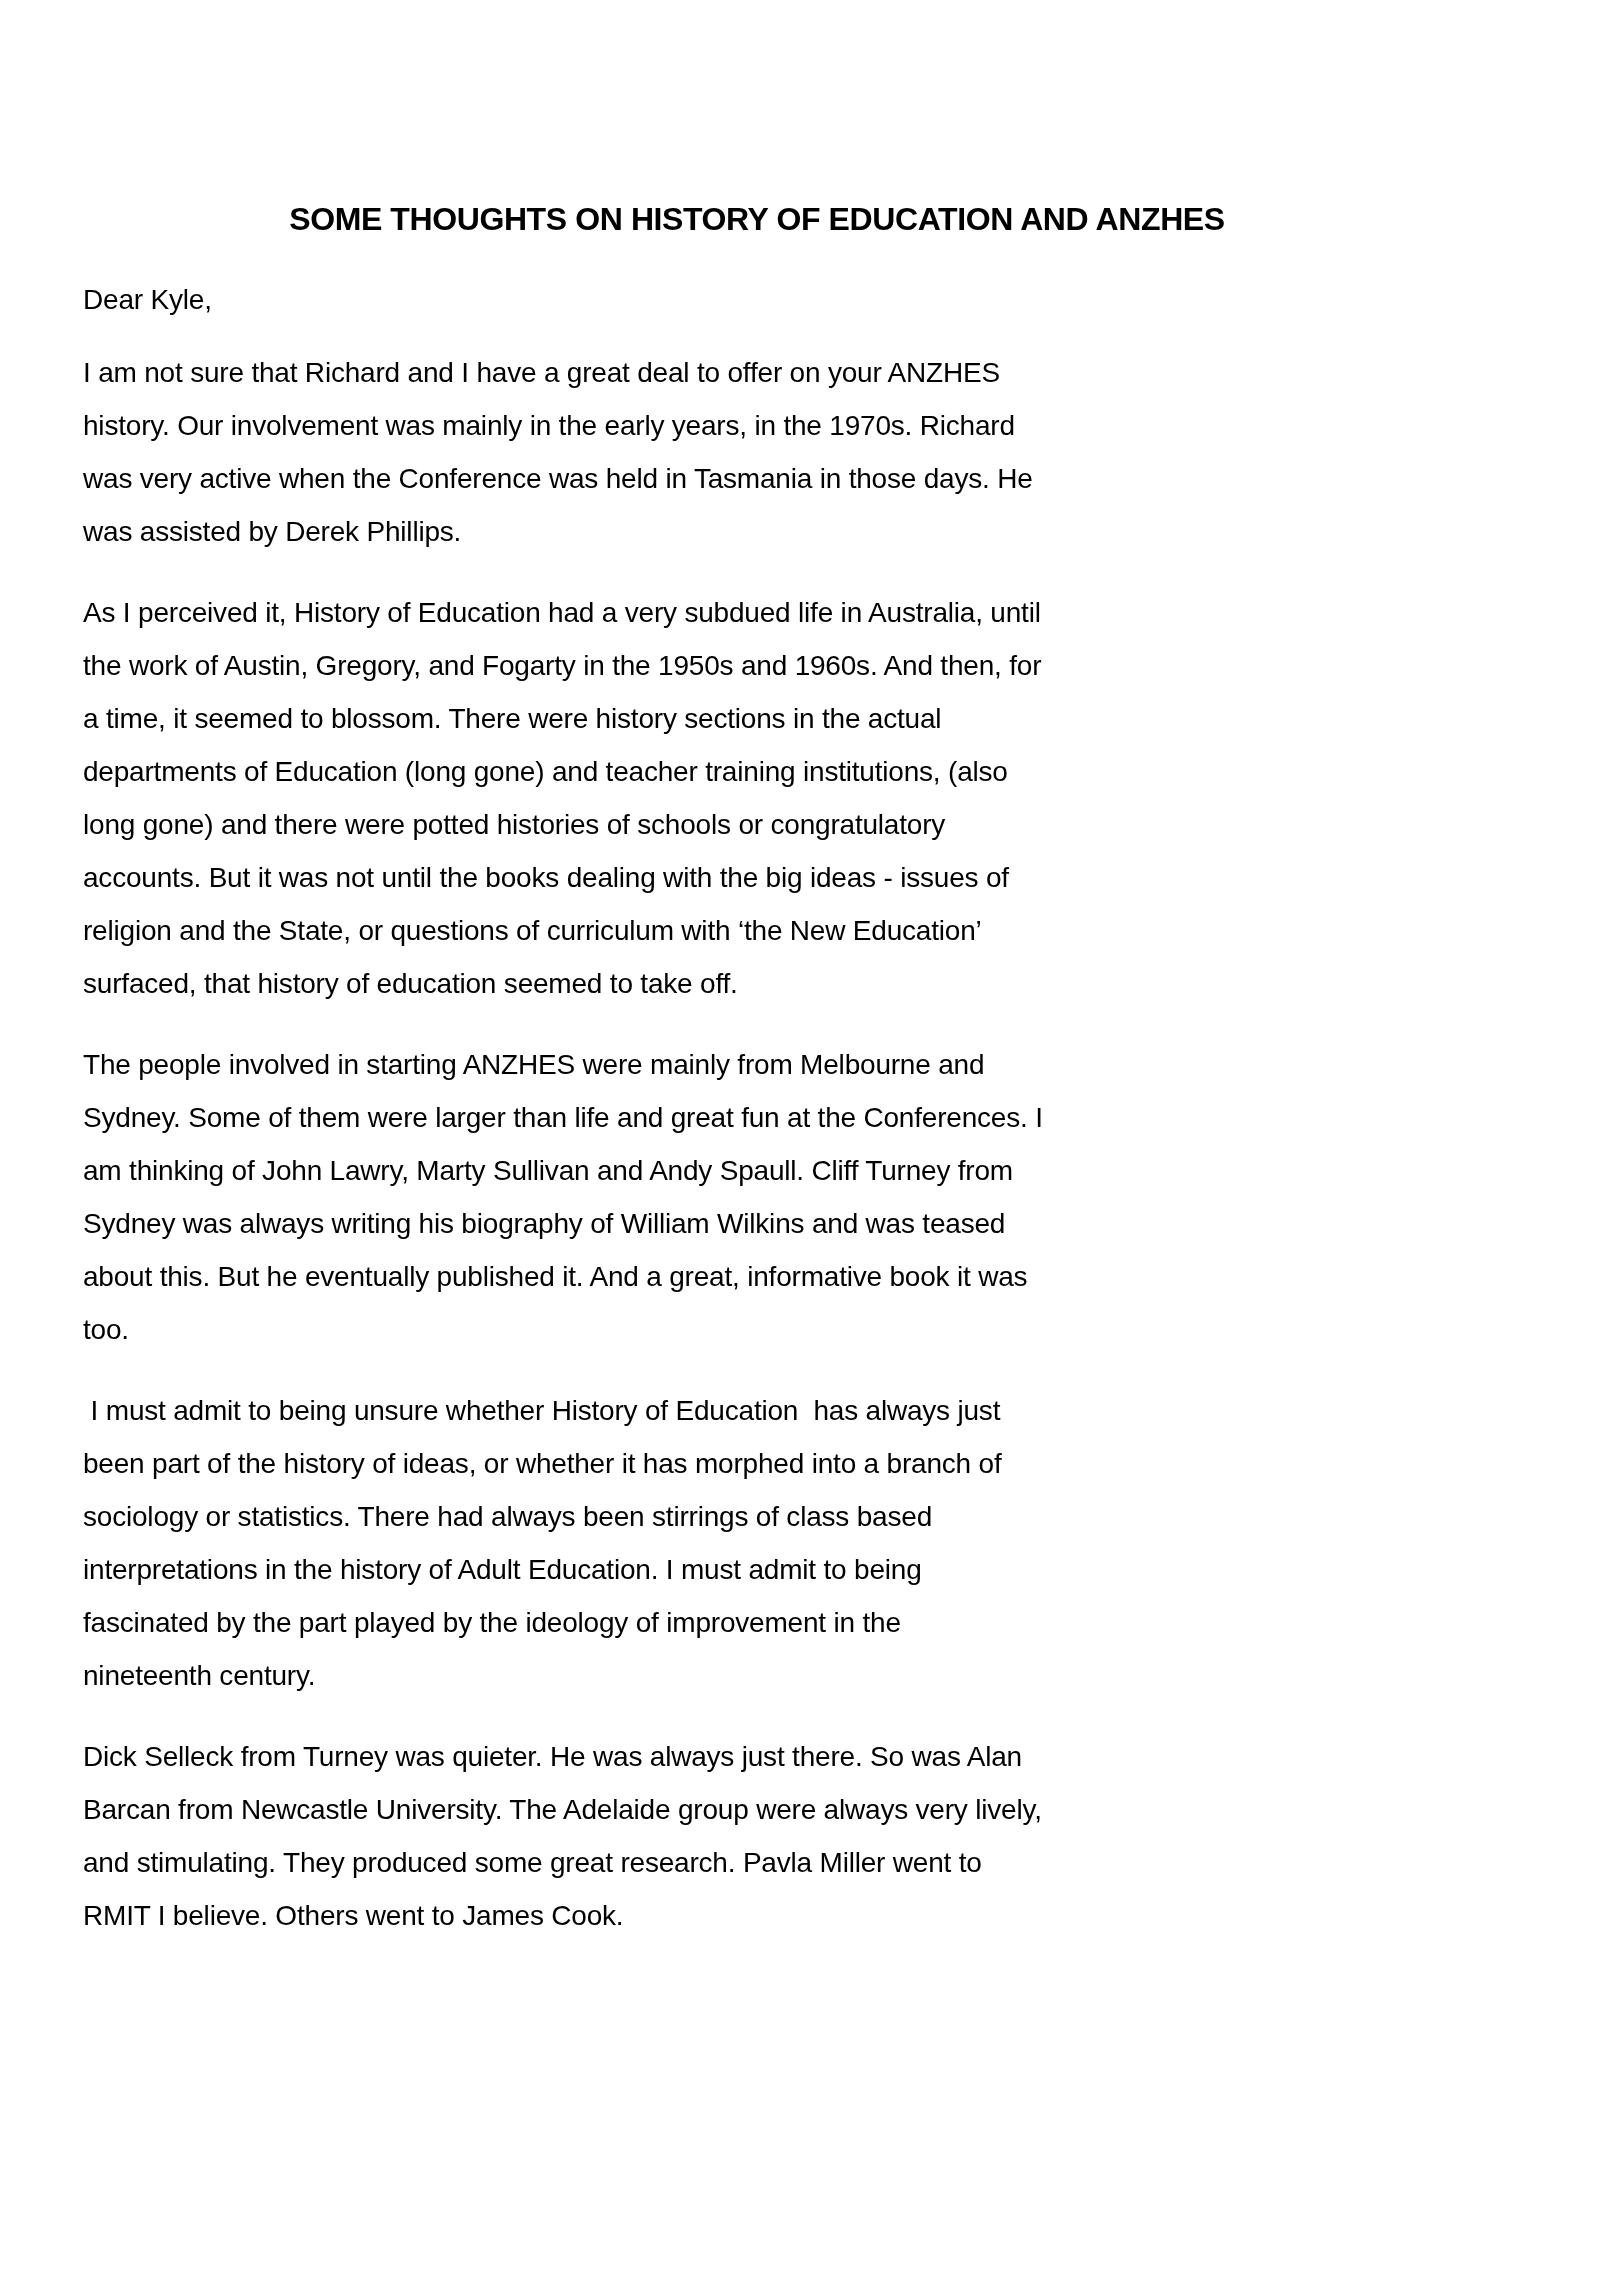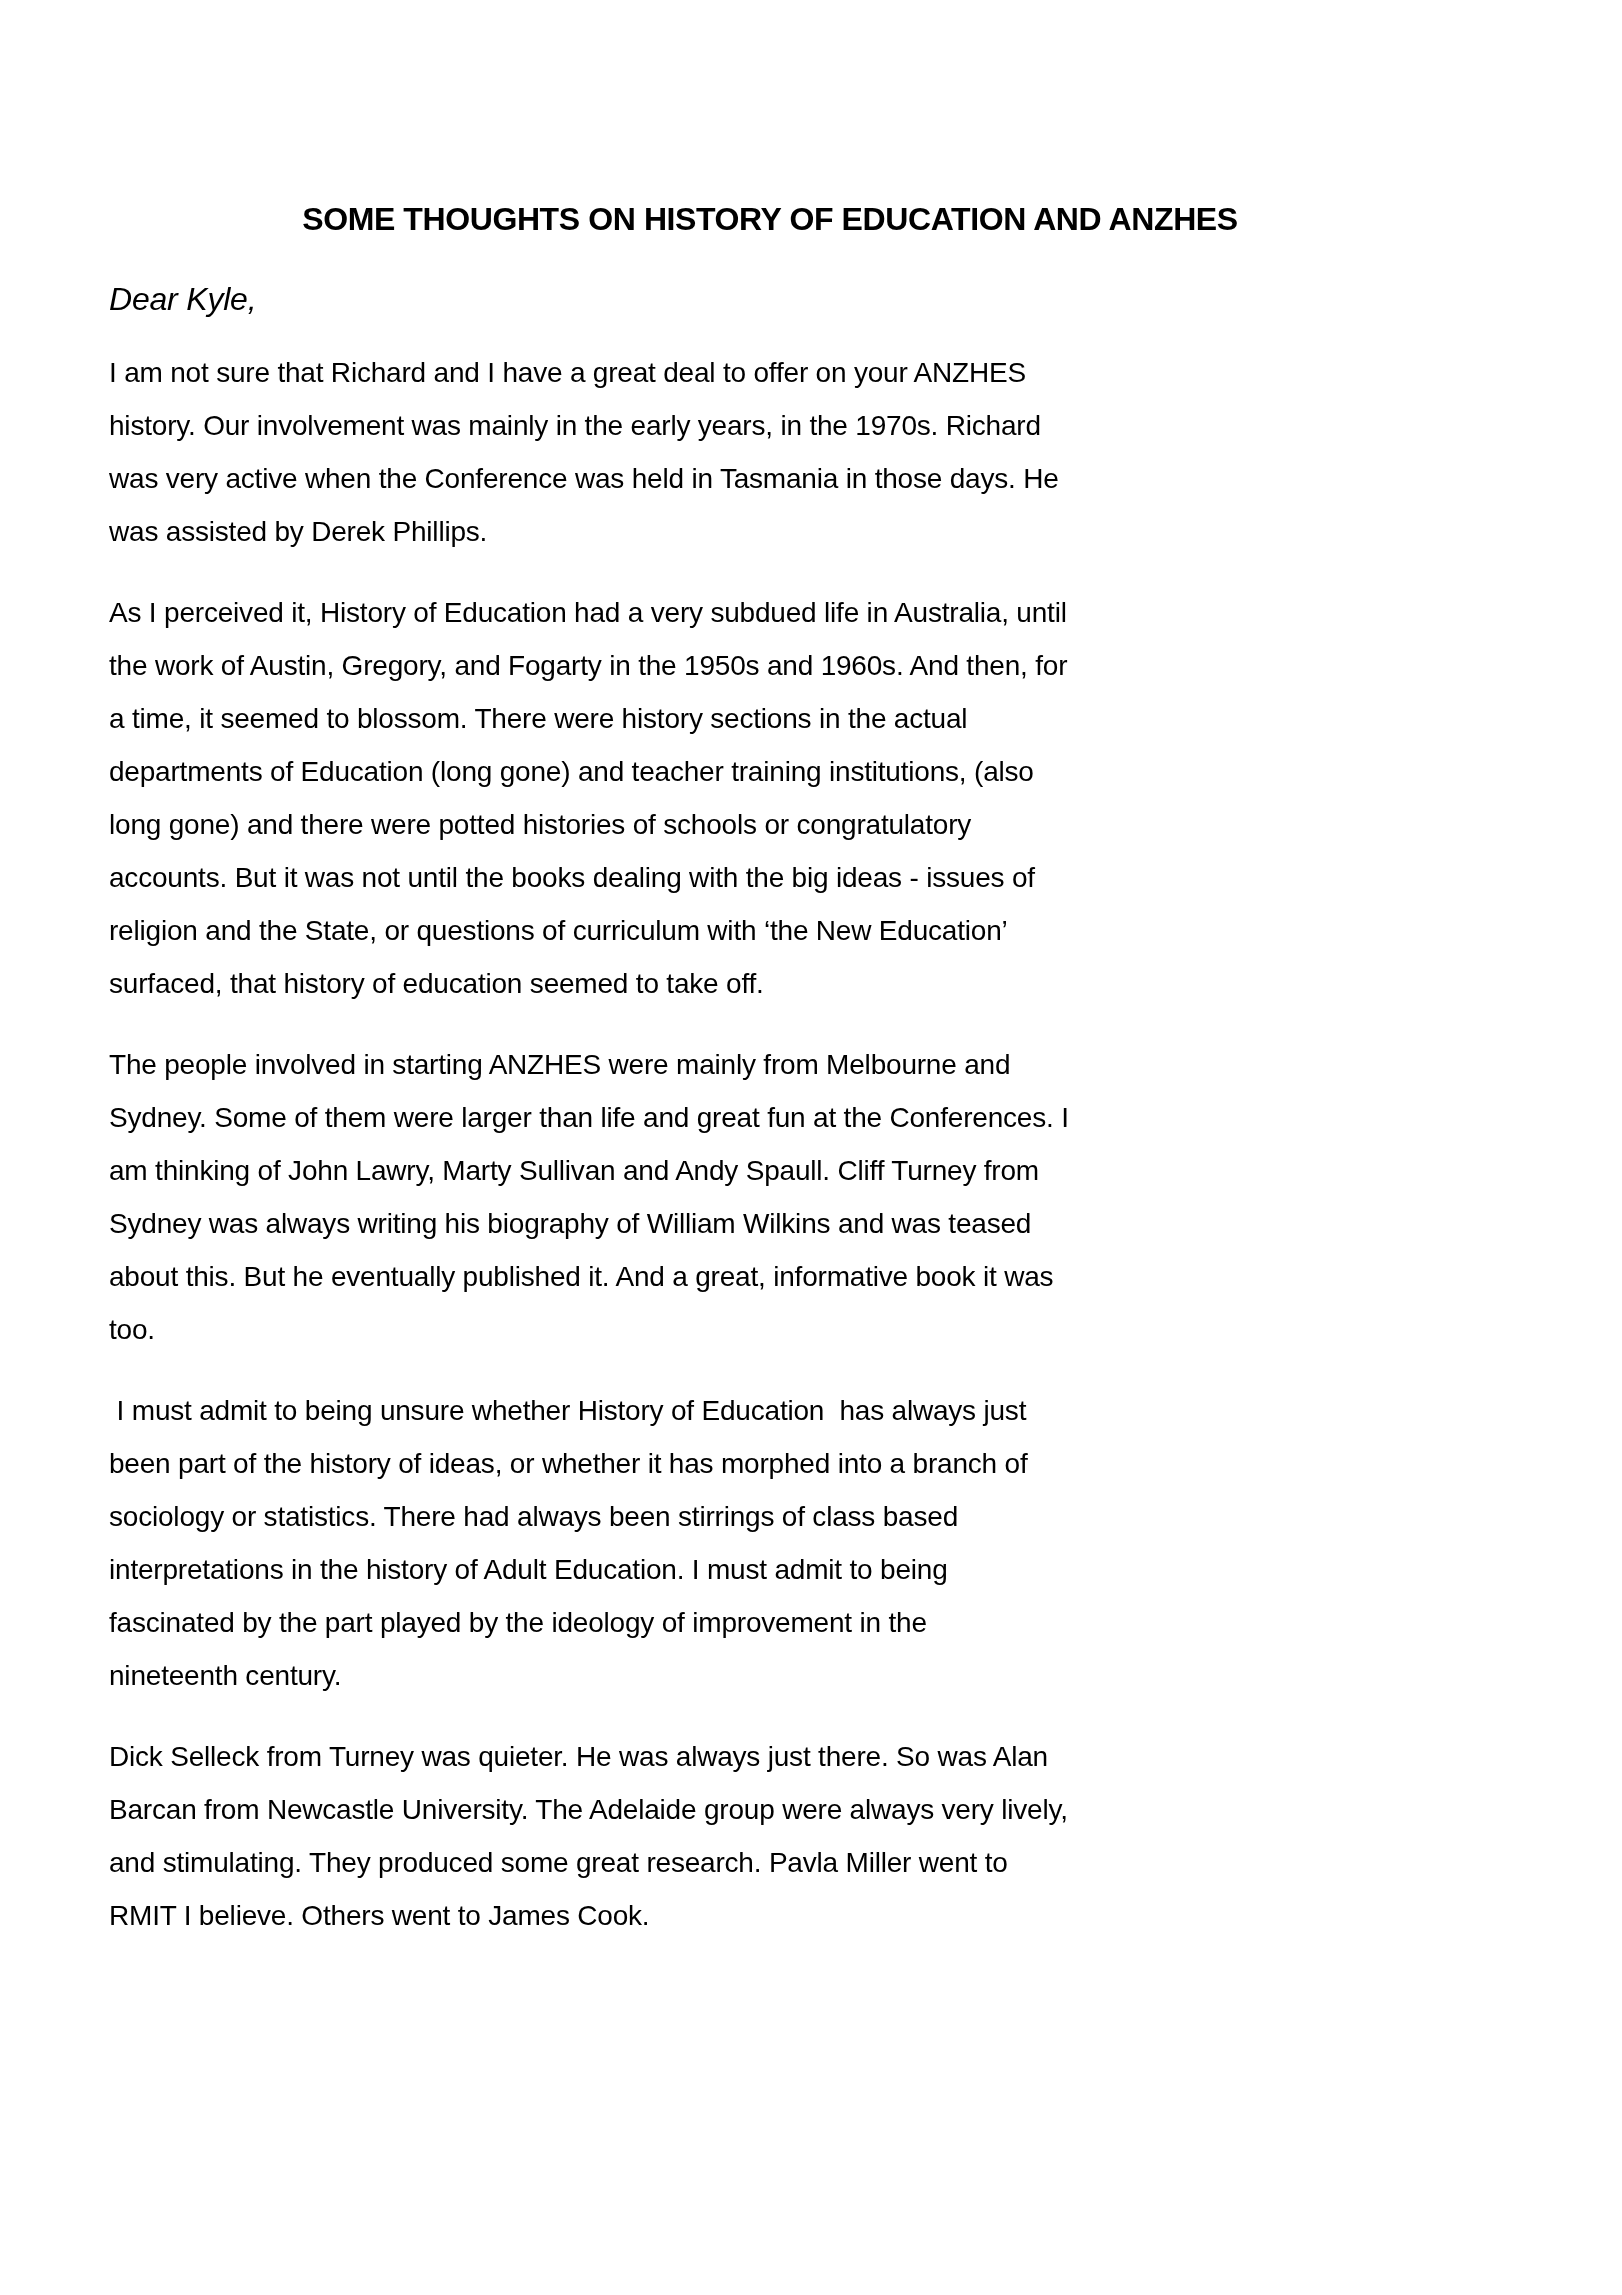--- a/index.html
+++ b/index.html
@@ -6,41 +6,40 @@
     margin: 0;
     padding: 0;
     background: #ffffff;
   }
   .page {
     position: relative;
     width: 1622px;
     height: 2295px;
     background: #ffffff;
     box-sizing: border-box;
-    padding: 193px 191px 0 109px;
+    padding: 193px 191px 0 83px;
     overflow: hidden;
     font-family: "Liberation Sans", "DejaVu Sans", sans-serif;
     color: #000000;
   }
   .doc-title {
     font-size: 32px;
     font-weight: 700;
     line-height: 53px;
     text-align: center;
     letter-spacing: -0.4px;
     margin: 0 0 27px 0;
     white-space: pre-wrap;
   }
   .salutation {
-    font-size: 32px;
+    font-size: 28px;
     line-height: 53px;
     letter-spacing: -0.2px;
     margin: 8px 0 20px 0;
     white-space: pre-wrap;
-    font-style: italic;
   }
   .para {
     font-size: 28px;
     line-height: 53px;
     letter-spacing: -0.2px;
     margin: 0 0 28px 0;
     white-space: pre-wrap;
   }
 </style>
 </head>

